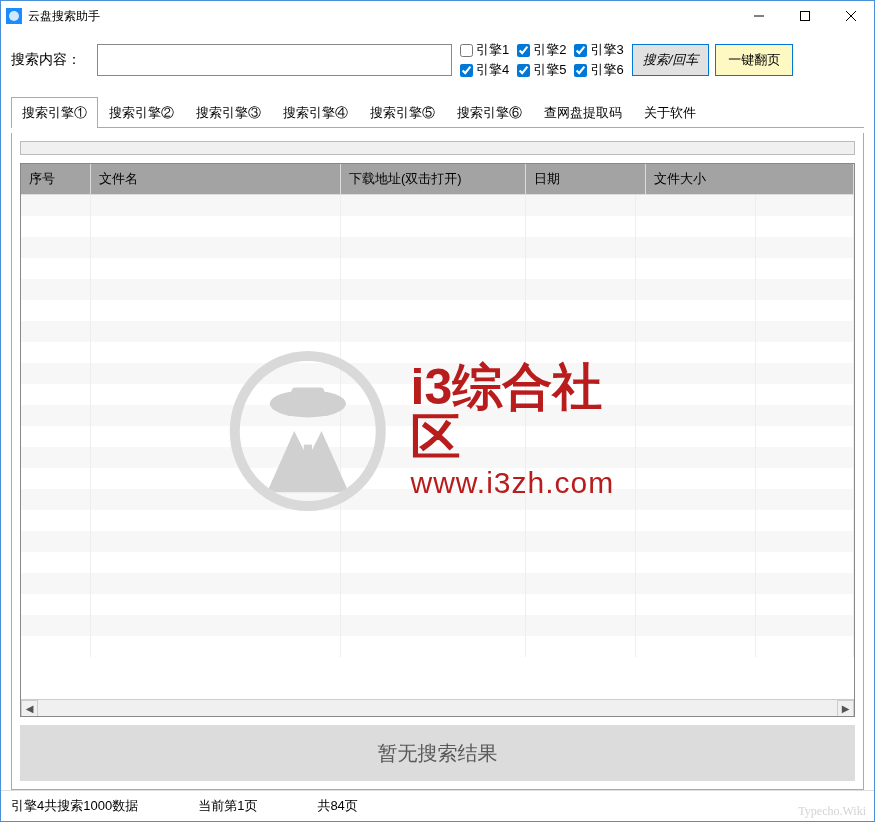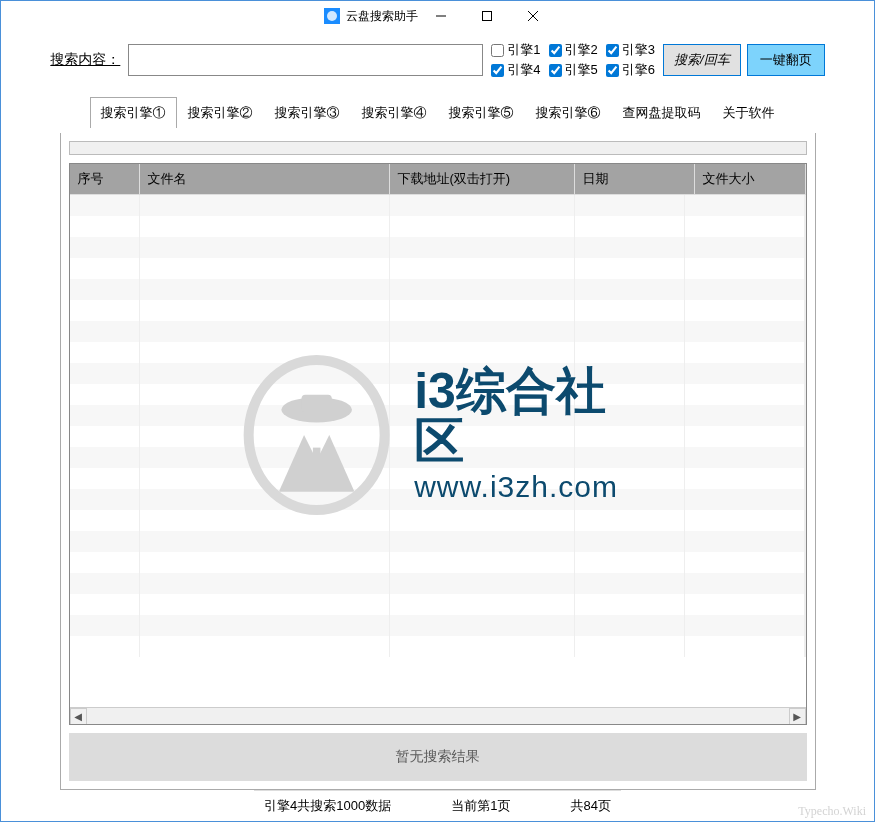--- a/index.html
+++ b/index.html
@@ -1,31 +1,31 @@
 <!DOCTYPE html>
 <html><head>
 <meta charset="utf-8">
 <style>
 * { margin: 0; padding: 0; box-sizing: border-box; font-family: "Microsoft YaHei", "SimSun", sans-serif; }
 body { background: #fff; font-size: 13px; color: #000; }
-.window { width: 875px; height: 822px; border: 1px solid #4a90d9; background: #fff; display: flex; flex-direction: column; position: relative; align-items: center; }
+.window { width: 875px; height: 822px; border: 1px solid #4a90d9; background: #fff; display: flex; flex-direction: column; position: relative; }
 .titlebar { height: 30px; display: flex; align-items: center; padding: 0 0 0 5px; background: #fff; }
 .title-icon { width: 16px; height: 16px; background: #1a8cff; margin-right: 6px; display: flex; align-items: center; justify-content: center; }
 .title-text { flex: 1; font-size: 12px; }
 .win-buttons { display: flex; }
 .win-btn { width: 46px; height: 30px; display: flex; align-items: center; justify-content: center; cursor: pointer; }
 .win-btn svg { width: 10px; height: 10px; }
 .search-row { padding: 10px 10px 8px 10px; display: flex; align-items: center; gap: 0; }
-.search-label { font-size: 14px; margin-right: 8px; text-decoration: underline; }
+.search-label { font-size: 14px; margin-right: 16px; }
 .search-input { flex: 0 0 355px; height: 32px; border: 1px solid #888; background: #fff; padding: 0 6px; font-size: 14px; margin-right: 8px; }
 .engine-checks { display: grid; grid-template-columns: repeat(3, auto); gap: 2px 8px; margin-right: 8px; }
 .engine-check { display: flex; align-items: center; font-size: 13px; cursor: pointer; }
 .engine-check input { margin-right: 3px; accent-color: #0078d7; width: 13px; height:13px;}
 .search-btn { height: 32px; padding: 0 10px; background: #e1e1e1; border: 1px solid #0078d7; font-size: 13px; cursor: pointer; font-style: italic; }
-.page-btn { height: 32px; padding: 0 12px; background: #7dd3fc; border: 1px solid #0078d7; font-size: 13px; cursor: pointer; margin-left: 6px; }
+.page-btn { height: 32px; padding: 0 12px; background: #fef9c3; border: 1px solid #0078d7; font-size: 13px; cursor: pointer; margin-left: 6px; }
 .tabs { display: flex; padding: 10px 10px 0 10px; align-items: flex-end; }
 .tab { padding: 6px 10px; font-size: 13px; border: 1px solid transparent; border-bottom: none; cursor: pointer; background: #fff; }
 .tab.active { border-color: #aaa; background: #fff; position: relative; z-index: 2; }
 .tab-border { height: 1px; background: #aaa; margin: 0 10px; position: relative; top: -1px; z-index: 1; }
 .tab-content { flex: 1; margin: 4px 10px 0 10px; border: 1px solid #aaa; border-top: none; display: flex; flex-direction: column; padding: 8px; }
 .progress-bar { height: 14px; border: 1px solid #bbb; background: #f0f0f0; margin-bottom: 8px; }
 .table-wrap { flex: 1; border: 1px solid #888; display: flex; flex-direction: column; min-height: 0; position: relative; overflow: hidden; }
 .table-head { display: flex; background: #a3a3a3; }
 .table-head .th { border-right: 1px solid #ddd; border-bottom: 1px solid #ddd; padding: 6px 8px; font-size: 13px; text-align: left; white-space: nowrap; overflow: hidden; }
 .table-body { flex: 1; overflow: hidden; position: relative; }
@@ -35,27 +35,27 @@
 .row .td { border-right: 1px solid #eee; }
 .col0 { flex: 0 0 70px; }
 .col1 { flex: 0 0 250px; }
 .col2 { flex: 0 0 185px; }
 .col3 { flex: 0 0 110px; }
 .col4 { flex: 0 0 120px; }
 .col5 { flex: 1; }
 .watermark { position: absolute; top: 50%; left: 50%; transform: translate(-50%, -60%); display: flex; align-items: center; gap: 25px; pointer-events: none; opacity: 1; }
 .wm-logo { width: 160px; height: 160px; border-radius: 50%; border: 10px solid #d9d9d9; position: relative; overflow: hidden; display:flex; align-items:center; justify-content:center;}
 .wm-logo svg { width: 100%; height: 100%; }
-.wm-text { display: flex; flex-direction: column; color: #0c4a6e; }
+.wm-text { display: flex; flex-direction: column; color: #b91c1c; }
 .wm-text-1 { font-size: 50px; font-weight: bold; line-height: 1; }
 .wm-text-2 { font-size: 30px; letter-spacing: 1px; margin-top: 4px; }
 .hscroll { height: 17px; background: #f0f0f0; display: flex; align-items: center; border-top: 1px solid #ccc; }
 .hscroll-btn { width: 17px; height: 17px; display: flex; align-items: center; justify-content: center; background: #f0f0f0; border: 1px solid #ccc; cursor: pointer; font-size: 10px; color: #555; }
 .hscroll-track { flex: 1; height: 17px; background: #f0f0f0; }
-.no-result { height: 48px; display: flex; align-items: center; justify-content: center; background: #dcdcdc; color: #5a5a5a; font-size: 14px; margin-top: 8px; }
+.no-result { height: 56px; display: flex; align-items: center; justify-content: center; background: #dcdcdc; color: #5a5a5a; font-size: 20px; margin-top: 8px; }
 .statusbar { padding: 6px 10px; font-size: 13px; display: flex; gap: 60px; border-top: 1px solid #ddd; }
 .footer-watermark { position: absolute; bottom: 2px; right: 8px; color: rgba(200,200,200,0.8); font-size: 12px; font-family: serif; }
 </style>
 </head>
 <body>
 
 <div class="window">
   <div class="titlebar">
     <div class="title-icon">
       <svg viewBox="0 0 16 16">

